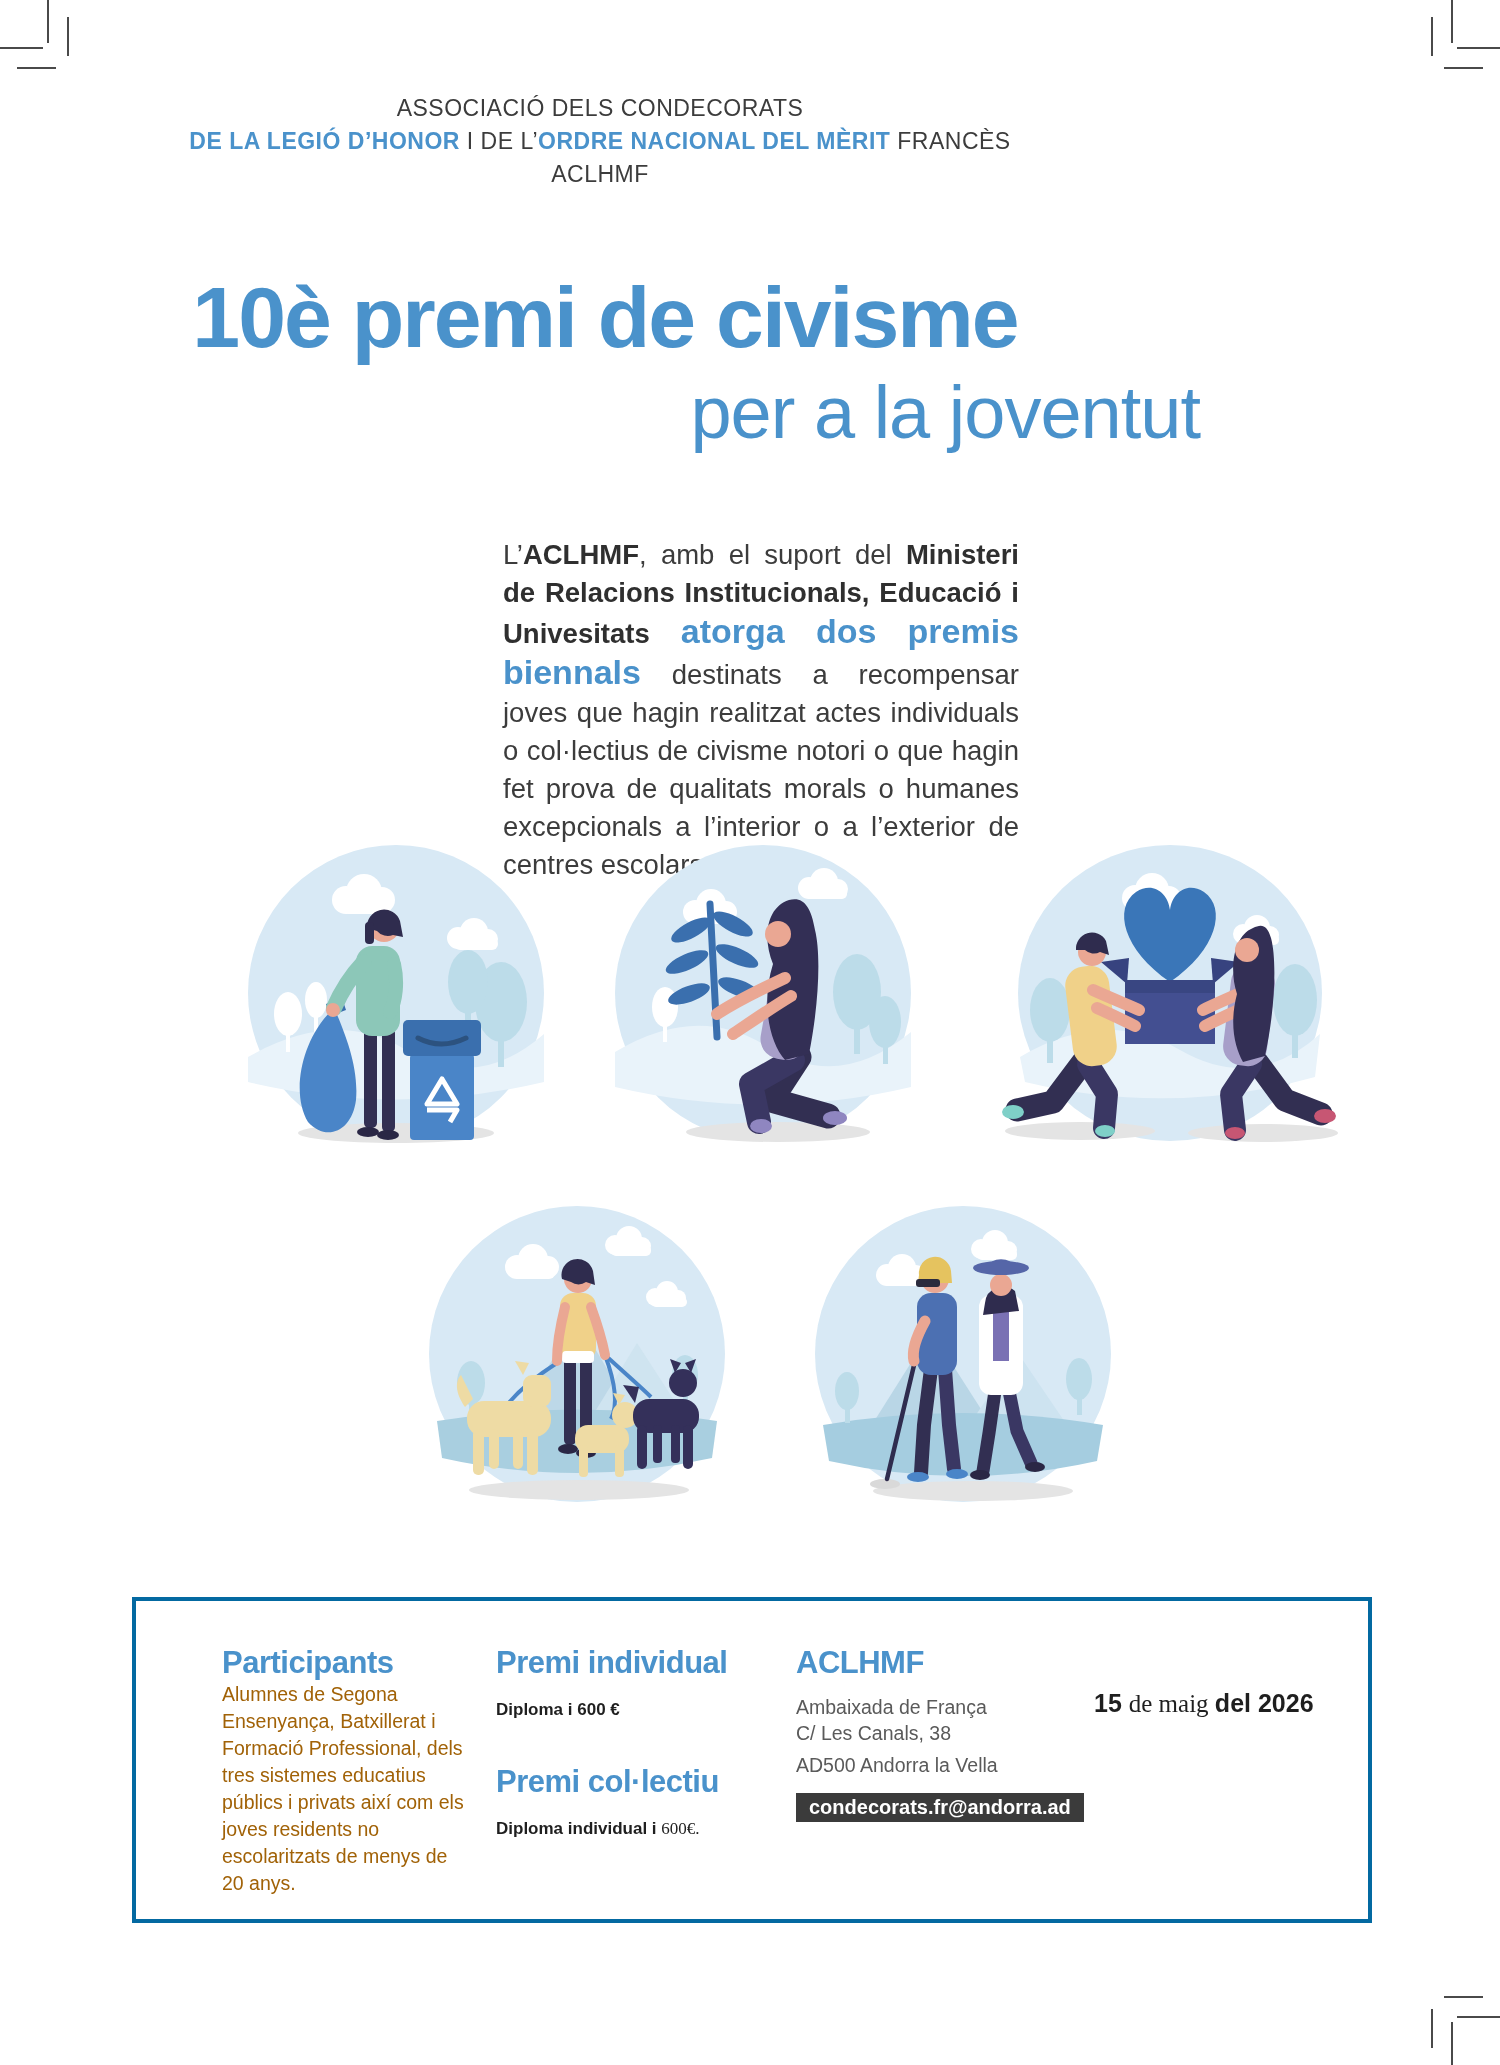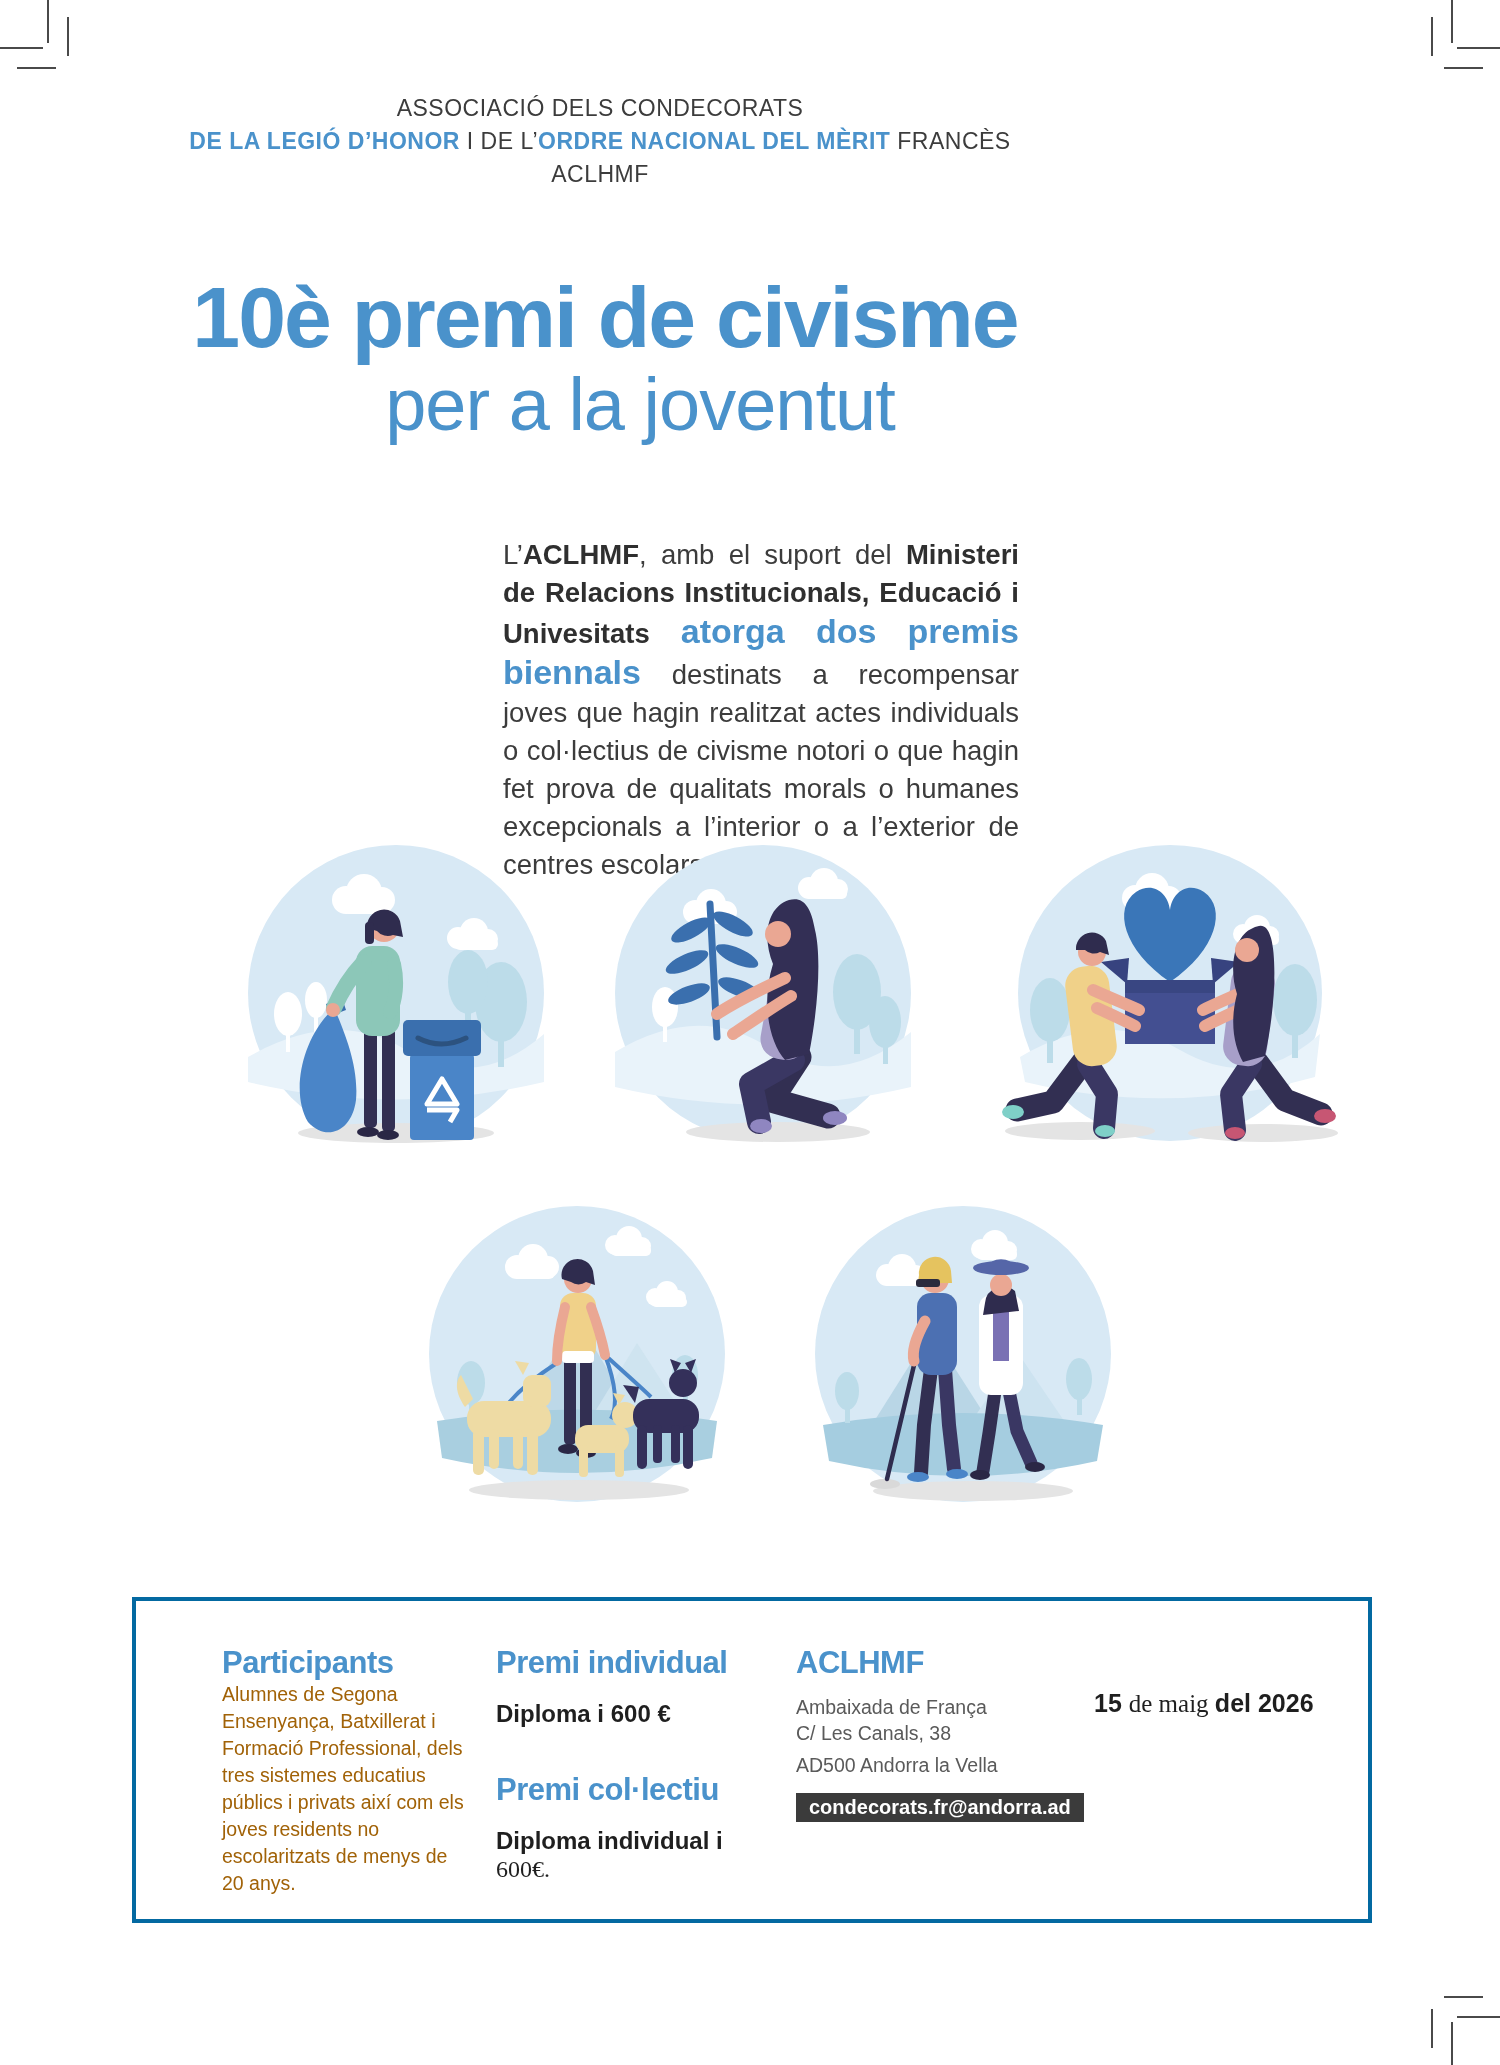--- a/index.html
+++ b/index.html
@@ -10,39 +10,39 @@
   .mark{position:absolute;background:#4a4a4a;}
 
   
   .header{position:absolute;left:0;top:92px;width:1200px;text-align:center;
           font-size:23px;letter-spacing:.5px;color:#3c3c3c;line-height:33px;}
   .header .blue{color:#4a92cb;font-weight:bold;}
 
   
   .title1{position:absolute;left:0;top:268px;width:1210px;text-align:center;
           font-size:86px;font-weight:bold;letter-spacing:-2px;color:#4a92cb;}
-  .title2{position:absolute;left:0;top:362px;width:1200px;text-align:center;
-          font-size:74px;font-weight:normal;letter-spacing:-1px;color:#4a92cb;padding-left:40px;}
+  .title2{position:absolute;left:0;top:370px;width:1200px;text-align:right;
+          font-size:74px;font-weight:normal;letter-spacing:-1px;color:#4a92cb;}
 
   
   .intro{position:absolute;left:503px;top:508px;width:516px;text-align:justify;
          font-size:27.5px;line-height:38px;color:#3c3c3c;}
   .intro .b{font-weight:bold;color:#2f2f2f;}
   .intro .bigblue{font-weight:bold;color:#4a92cb;font-size:34px;}
 
   
   .illus{position:absolute;}
 
   
   .infobox{position:absolute;left:132px;top:1597px;width:1240px;height:326px;
            border:4px solid #0369a1;box-sizing:border-box;}
   .col{position:absolute;}
   .col h3{margin:0;font-size:31px;font-weight:bold;color:#4a92cb;letter-spacing:-.5px;}
   .smallbody{font-size:19.5px;line-height:27px;color:#a16207;}
-  .bold-line{font-size:24px;font-weight:bold;color:#1f1f1f;margin-top:19px;}
+  .bold-line{font-size:17px;font-weight:bold;color:#1f1f1f;margin-top:19px;}
   .serif{font-family:"Liberation Serif",serif;}
   .addr{font-size:19.5px;line-height:26px;color:#5a5a5a;margin-top:13px;}
   .addr3{font-size:19.5px;color:#5a5a5a;margin-top:8px;}
   .badge{display:inline-block;margin-top:16px;background:#3b3b3b;color:#fff;
          font-weight:bold;font-size:20px;padding:3px 13px;}
   .dl-title div{font-size:31px;font-weight:bold;color:#4a92cb;line-height:37px;letter-spacing:-.5px;}
   .date-line{margin-top:44px;font-size:25px;color:#1f1f1f;}
   .date-line .sans-b{font-weight:bold;font-family:"Liberation Sans",sans-serif;}
   .date-line .ser{font-family:"Liberation Serif",serif;}
 </style>

